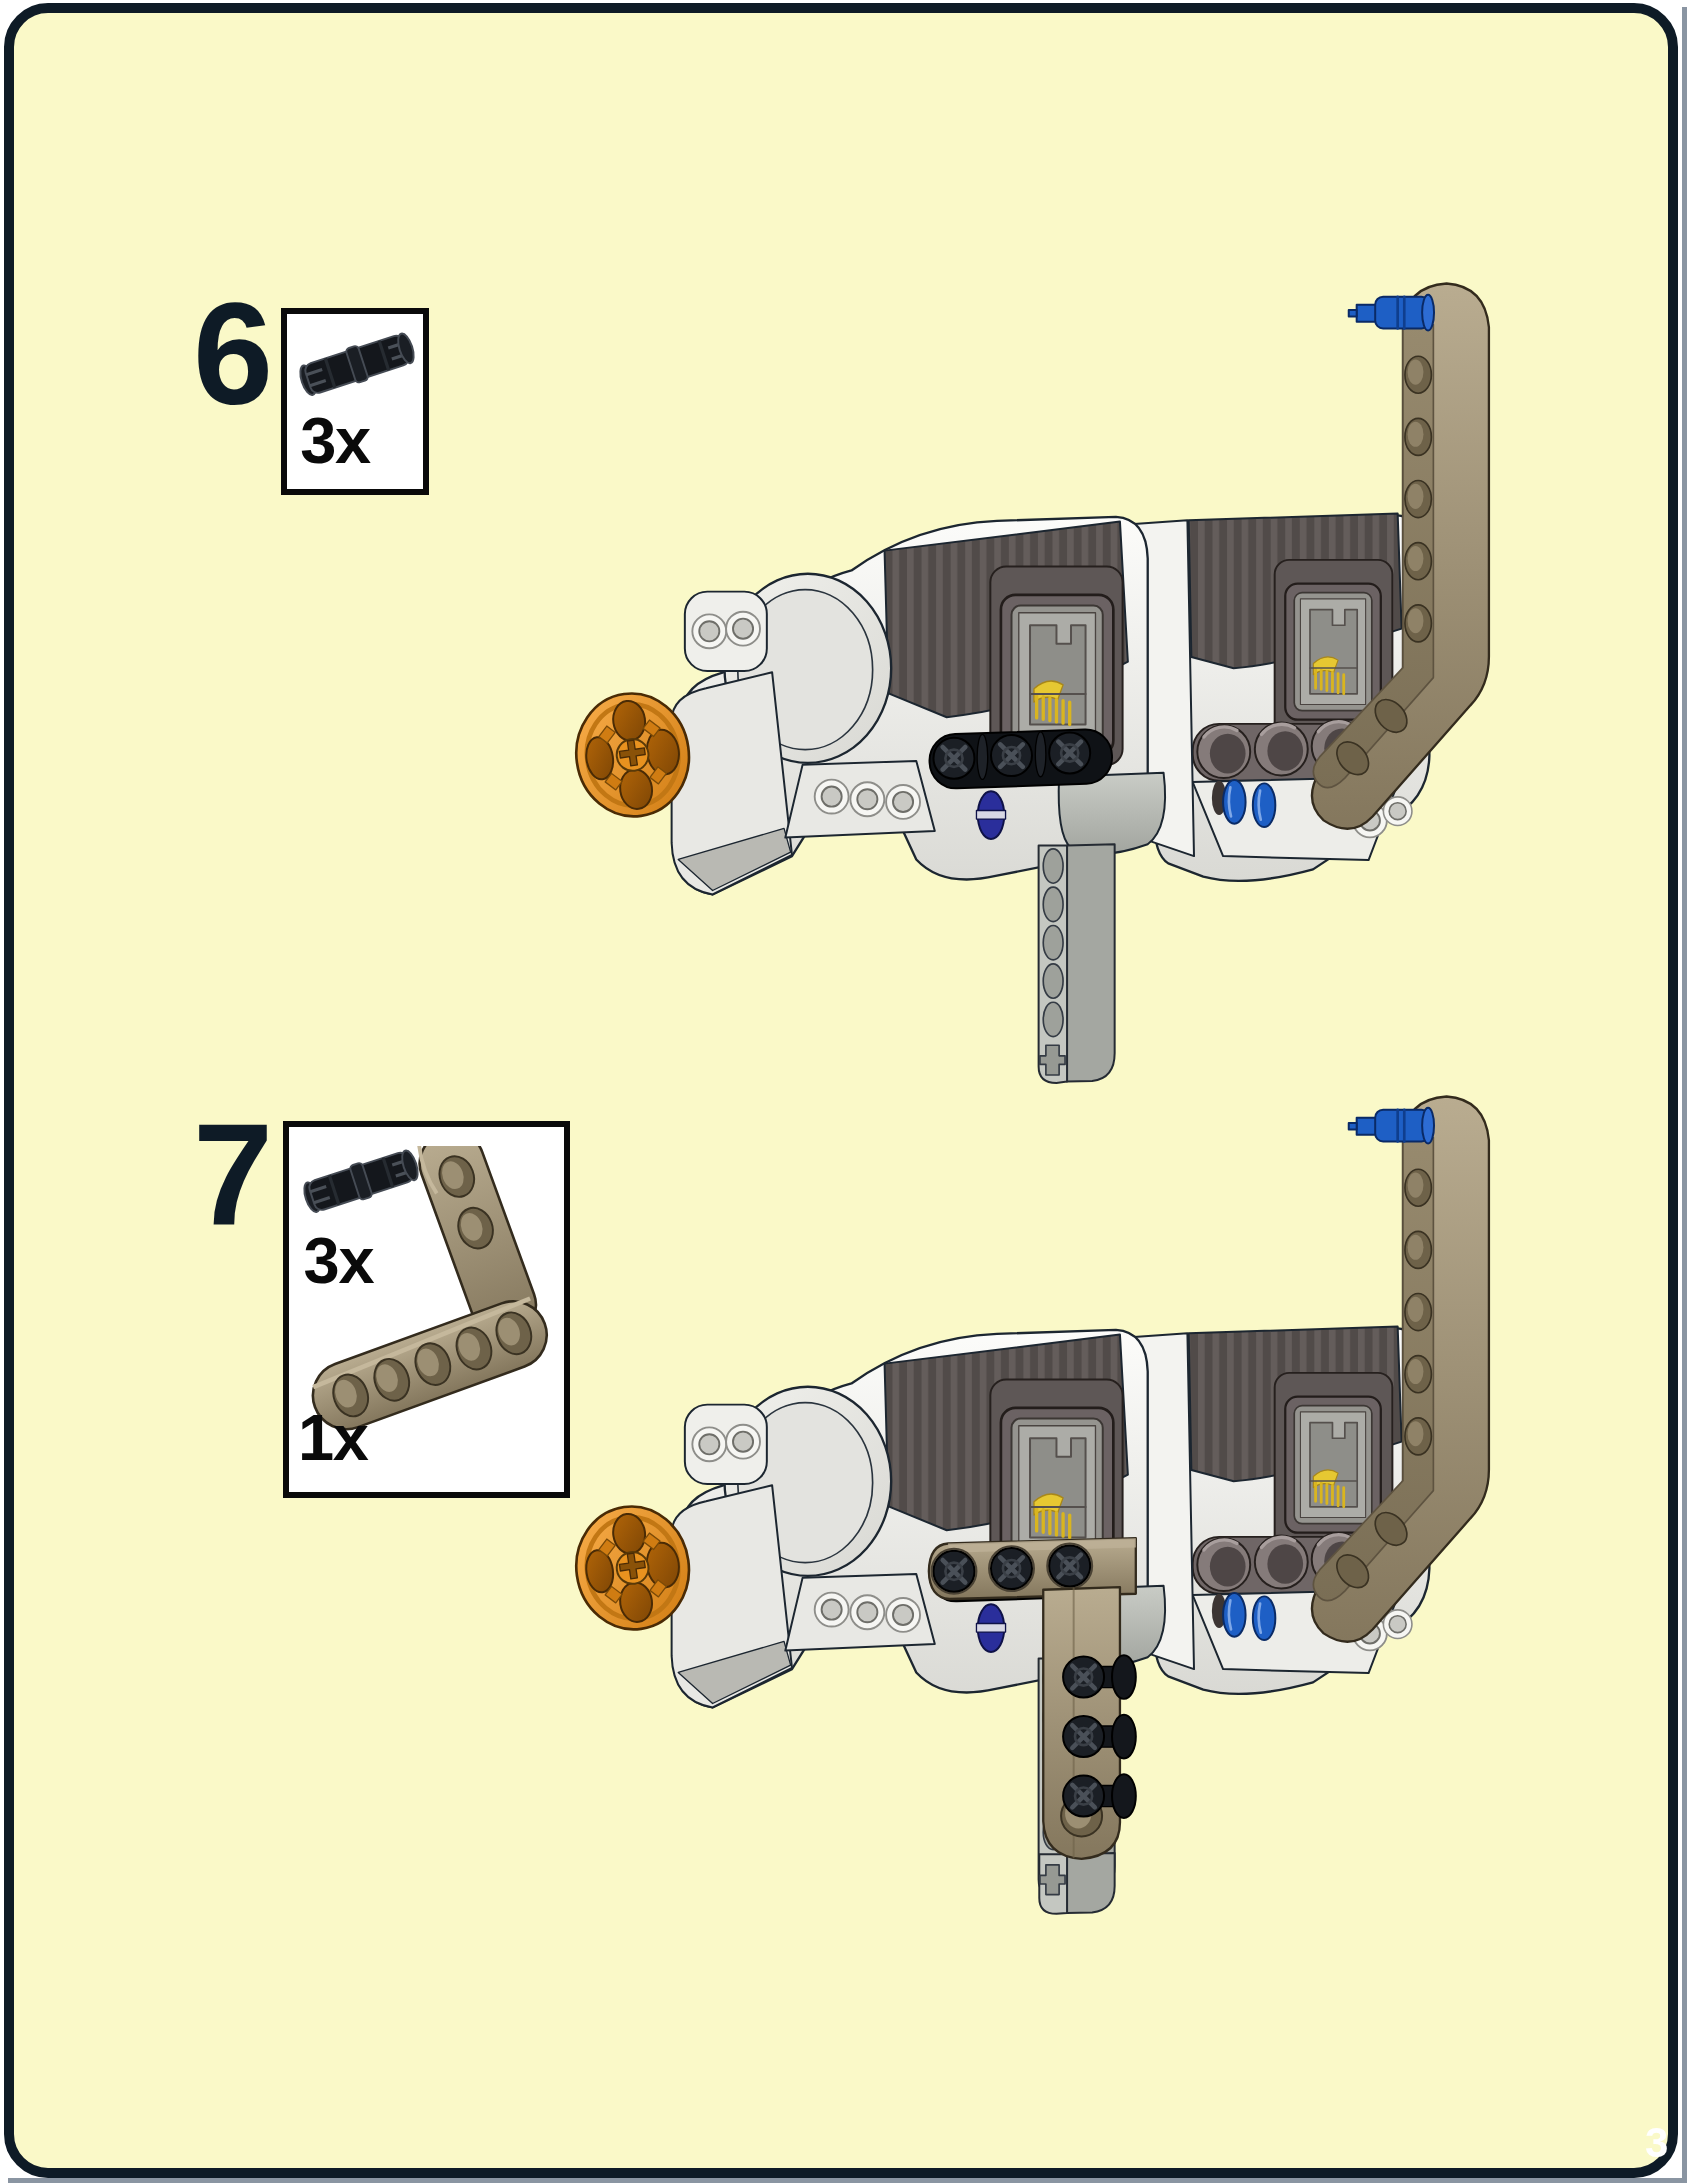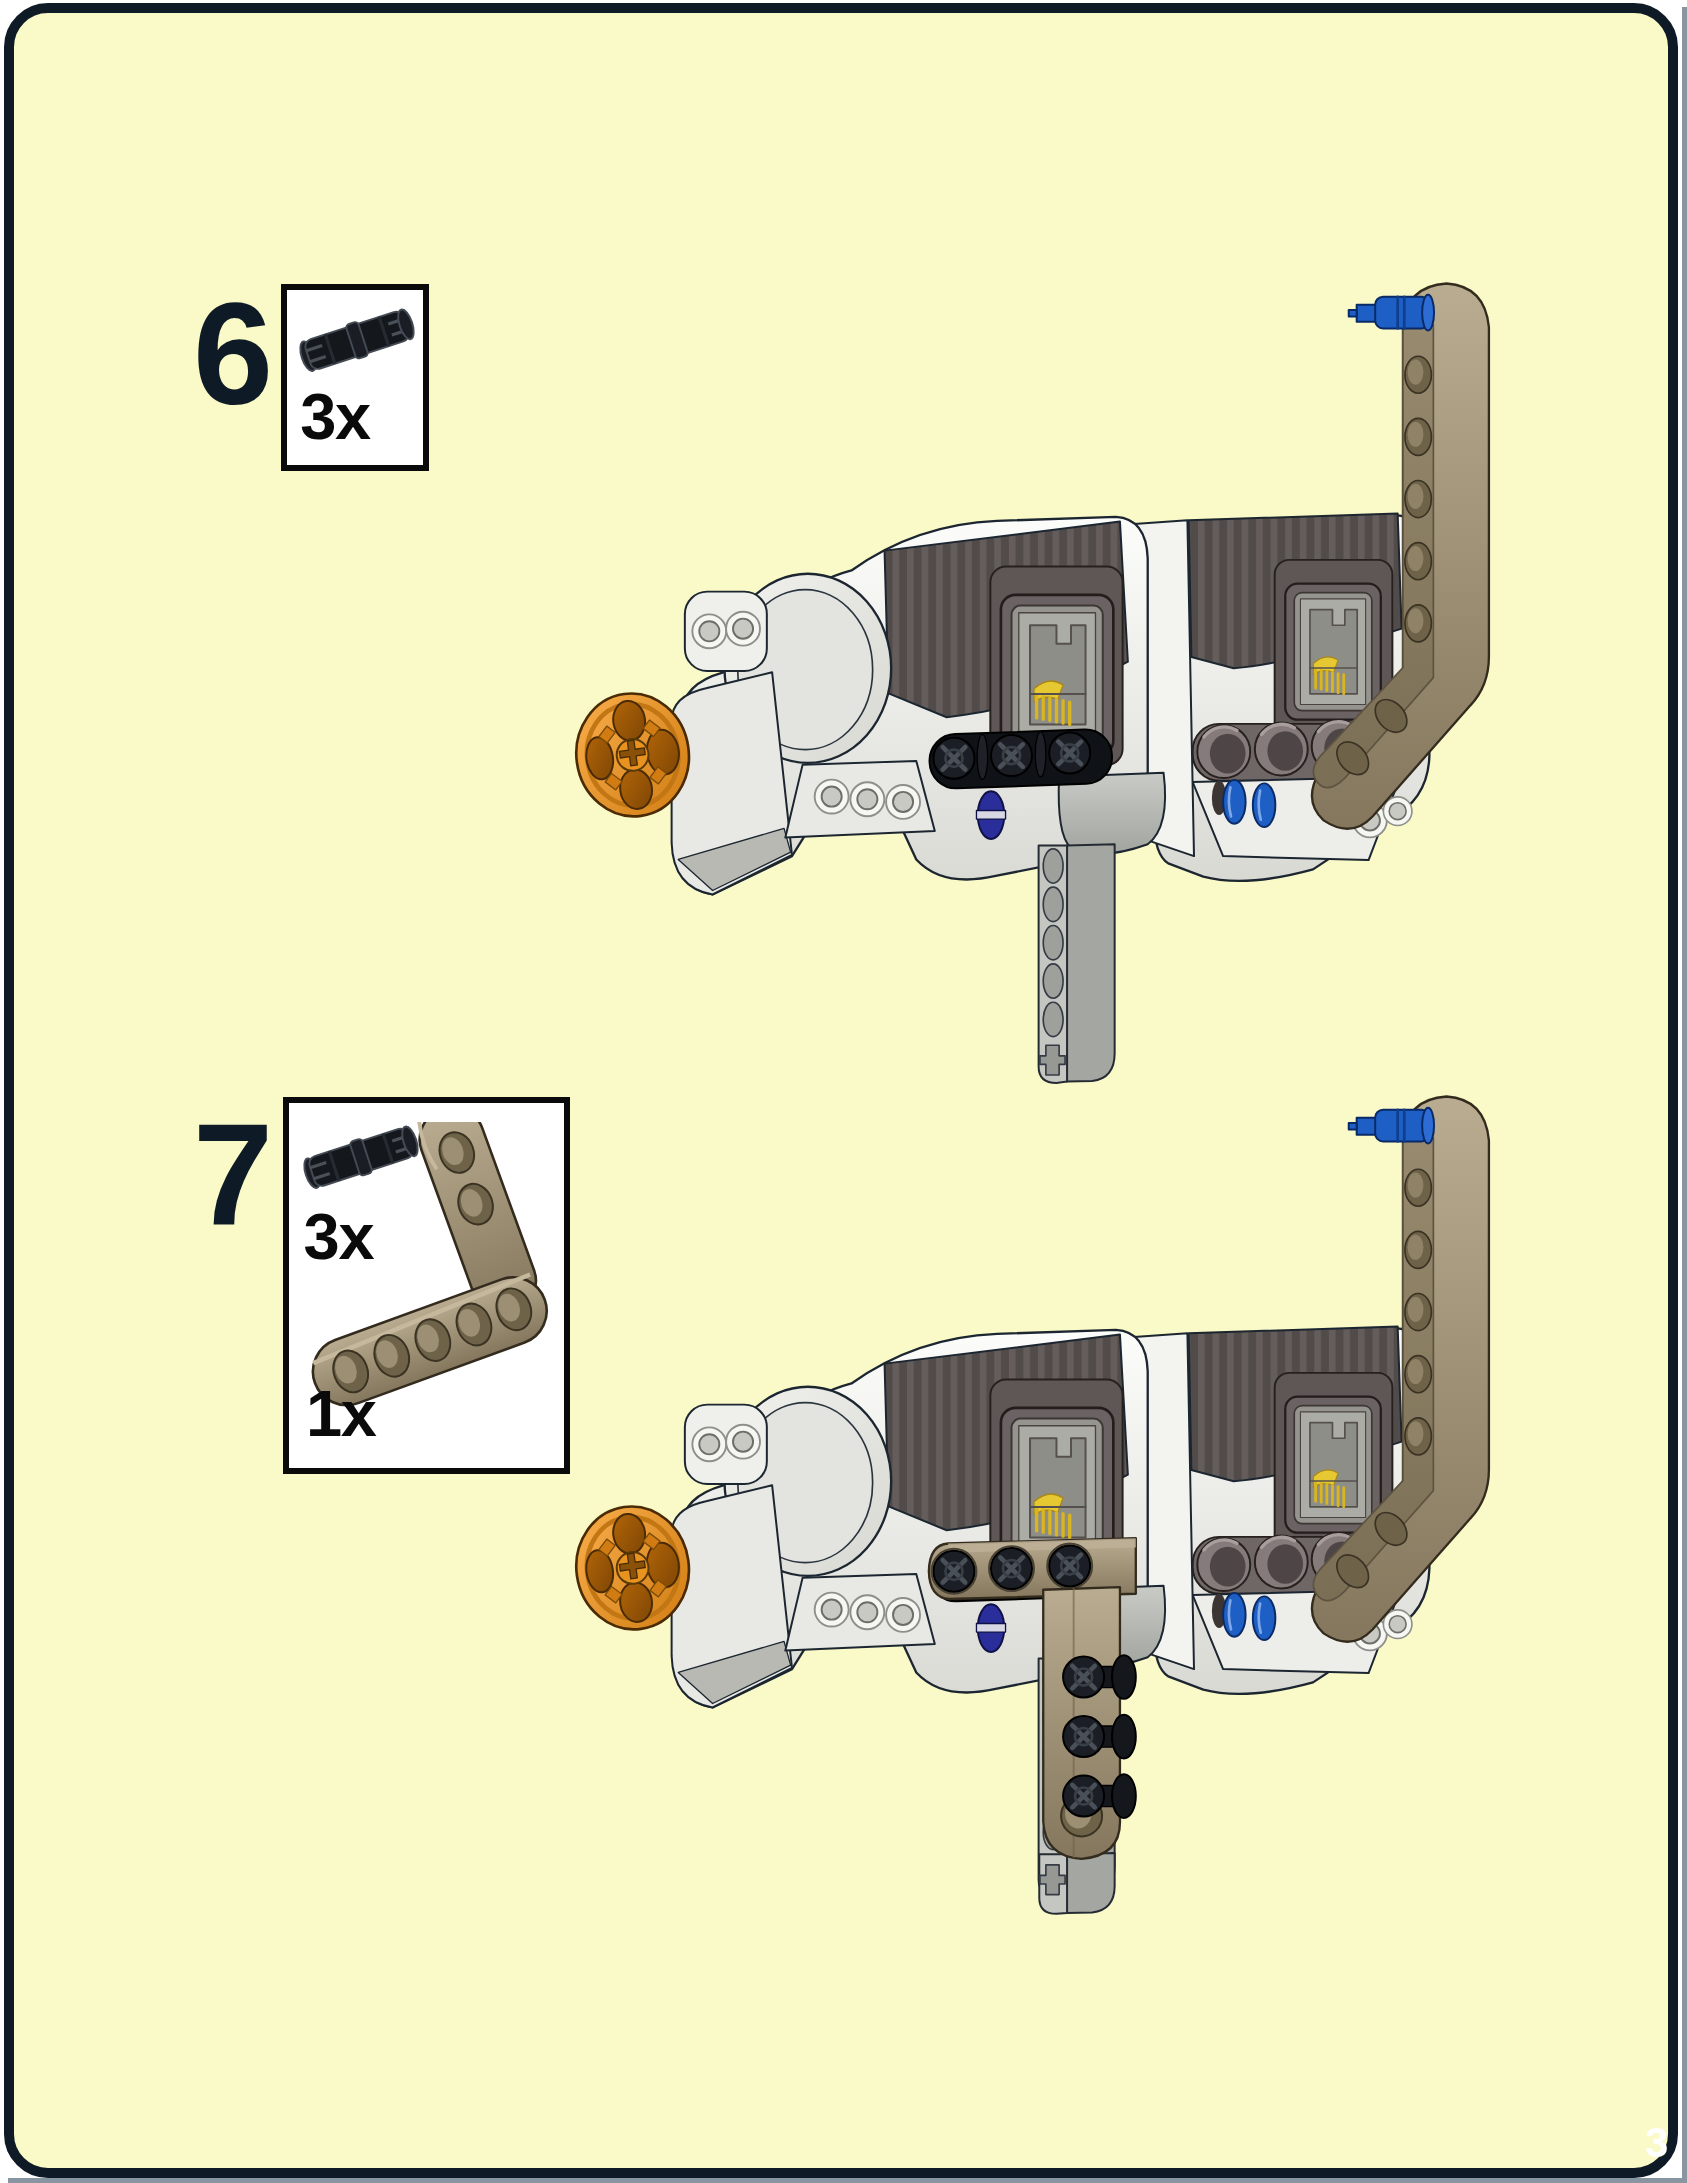--- a/index.html
+++ b/index.html
@@ -13,21 +13,21 @@
     position:absolute;left:4px;top:3.3px;width:1674px;height:2175px;box-sizing:border-box;
     background:var(--c-cream,#FAF9C8);
     border:10px solid var(--c-border,#0E1B26);
     border-radius:44px;
   }
   .stepnum{
     position:absolute;font-weight:bold;font-size:144px;line-height:1;
     color:var(--c-border,#0E1B26);letter-spacing:-2.6px;
   }
   .pbox{
-    position:absolute;background:#FFFFFF;border:6.6px solid #0A0A0A;box-sizing:border-box;
+    position:absolute;background:#FFFFFF;border:6.6px solid #0A0A0A;box-sizing:border-box;margin-top:24px;
   }
   .qty{
     position:absolute;font-weight:bold;font-size:65px;line-height:1;color:#0A0A0A;letter-spacing:-1.3px;
   }
   .pagenum{
     position:absolute;left:1645px;top:2122px;font-weight:bold;font-size:42px;line-height:1;
     color:#FFFFFF;z-index:6;
   }
   svg.asm{position:absolute}
   svg.part-icon{position:absolute}
@@ -315,21 +315,21 @@
 
 <div class="stepnum" style="left:193px;top:1103px">7</div>
 <div class="pbox" style="left:283px;top:1097px;width:287px;height:377px">
   <svg class="part-icon" style="left:6.6px;top:8px" width="130" height="90" viewBox="0 0 200 140">
     <use href="#pin2L" transform="translate(100,72) rotate(-18)"></use>
   </svg>
   <span class="qty" style="left:14.6px;top:101px">3x</span>
   <svg class="part-icon" style="left:1.3px;top:18.5px" width="274" height="291" viewBox="0 0 420 450">
     <use href="#lbeamIcon"></use>
   </svg>
-  <span class="qty" style="left:17px;top:278px">1x</span>
+  <span class="qty" style="left:9px;top:278px">1x</span>
 </div>
 
 <svg class="asm" style="left:572px;top:261px" width="920" height="853" viewBox="0 0 1390 1290">
   <use href="#asmBase"></use>
 </svg>
 
 <svg class="asm" style="left:572px;top:1074px" width="920" height="853" viewBox="0 0 1390 1290">
   <use href="#asmBase"></use>
   <use href="#asmExtras"></use>
 </svg>

